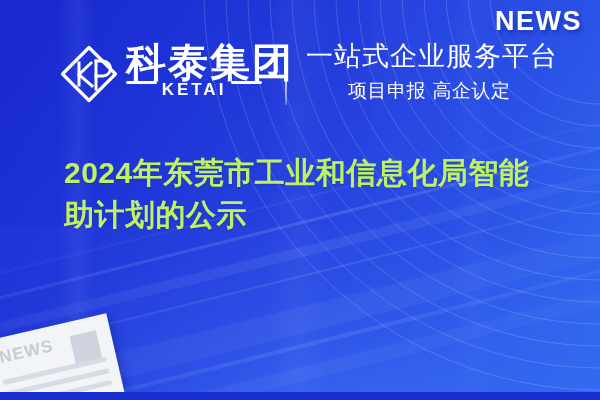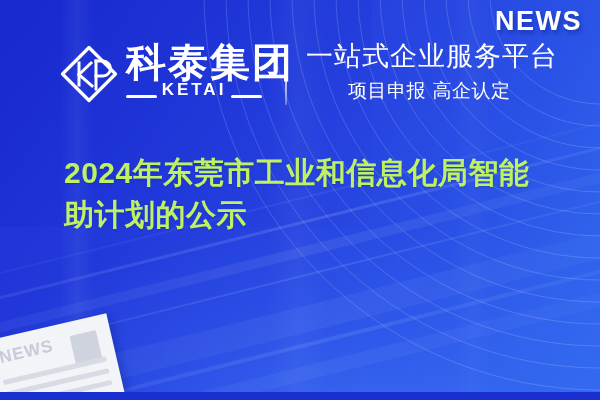--- a/index.html
+++ b/index.html
@@ -142,21 +142,21 @@
     letter-spacing: 2px;
     line-height: 1;
     font-family: "Liberation Sans", "DejaVu Sans", sans-serif;
   }
   .brand-en-row {
     position: absolute;
     left: 126px;
     top: 47px;
     width: 136px;
     display: flex;
-    align-items: flex-end;
+    align-items: flex-start;
     gap: 5px;
   }
   .brand-en-row .rule {
     flex: 1;
     height: 3px;
     background: #ffffff;
     border-radius: 2px;
   }
   .brand-en {
     color: #ffffff;

